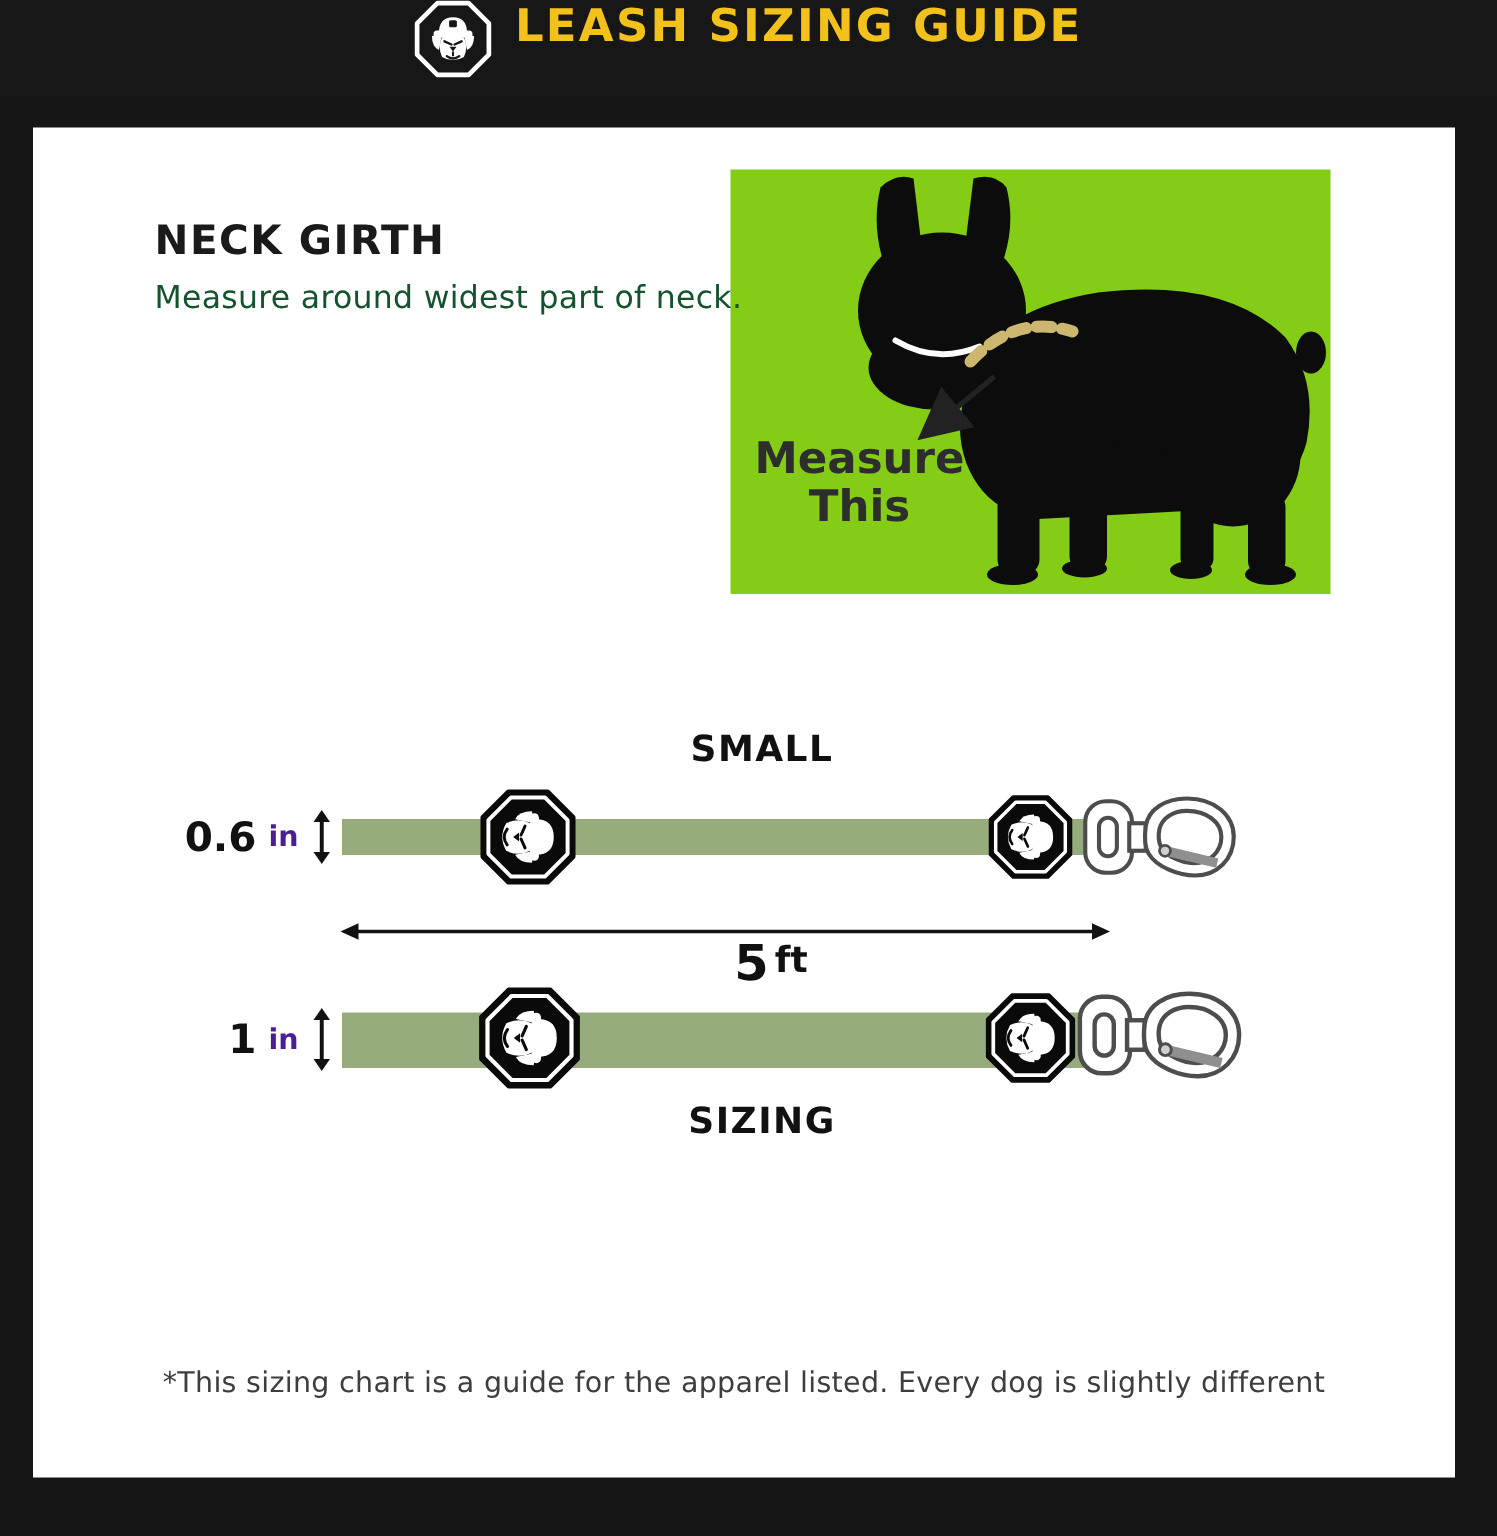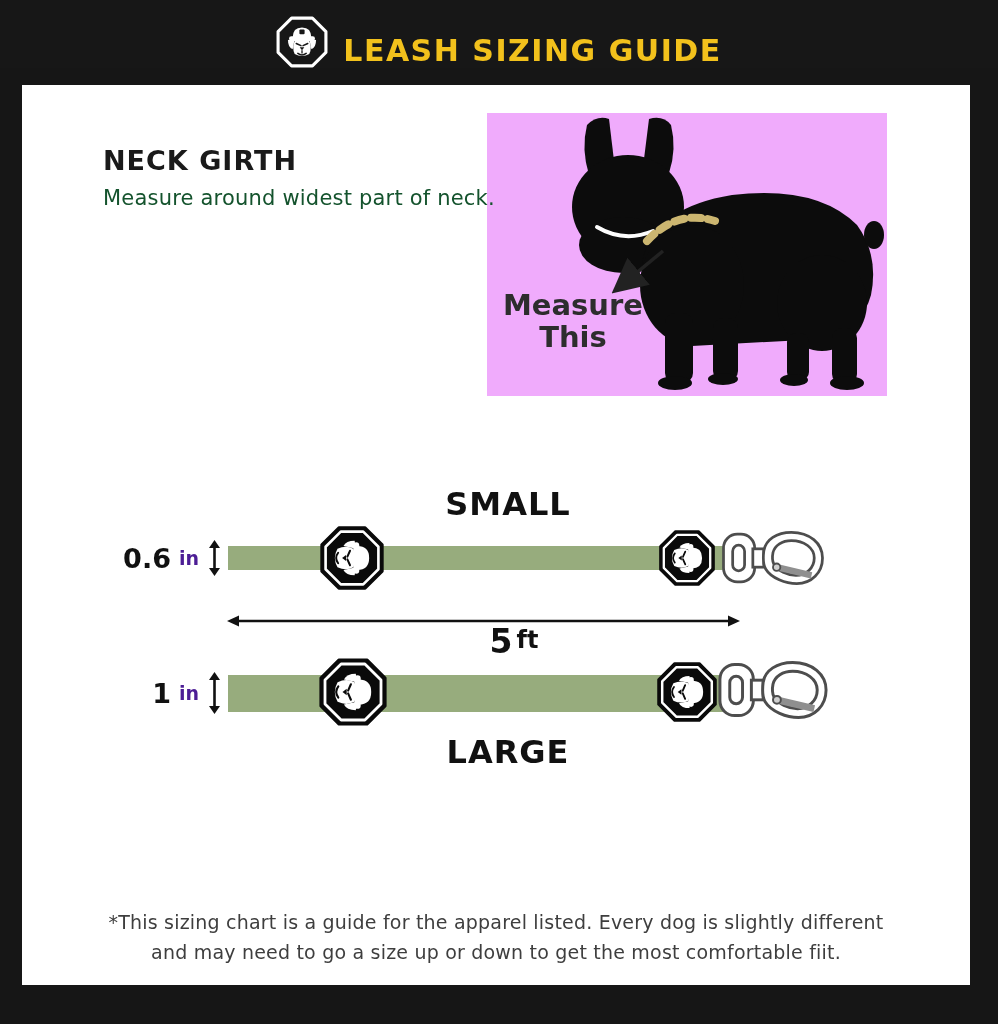--- a/index.html
+++ b/index.html
@@ -6,21 +6,21 @@
   body{
     width:998px;height:1024px;position:relative;overflow:hidden;
     background:#161616;
     font-family:"DejaVu Sans","Liberation Sans",sans-serif;
   }
   .page{position:absolute;inset:0;}
 
   
   .header{
     position:absolute;top:0;left:0;right:0;height:68px;
-    display:flex;align-items:flex-end;justify-content:center;gap:15px;
+    display:flex;align-items:flex-start;justify-content:center;gap:15px;
     background:#171717;
   }
   .header .logo{width:52px;height:52px;display:block;}
   .header .title{
     color:#F2C11C;font-size:30px;font-weight:800;letter-spacing:1.5px;
   }
 
   
   .panel{
     position:absolute;left:22px;top:85px;width:948px;height:900px;
@@ -32,32 +32,32 @@
     font-size:27px;font-weight:800;color:#1a1a1a;letter-spacing:1px;z-index:3;
   }
   .subtitle{
     position:absolute;left:81px;top:101px;
     font-size:21px;color:#14532d;z-index:3;letter-spacing:0.2px;
   }
 
   
   .dog-figure{
     position:absolute;left:465px;top:28px;width:400px;height:283px;
-    background:#f0abfc;z-index:1;
+    background:#84cc16;z-index:1;
   }
   .dog-figure svg{position:absolute;inset:0;}
   .measure-annotation{
     position:absolute;left:0;top:176px;width:172px;text-align:center;
     font-size:29px;line-height:32px;font-weight:700;color:#2d2d2d;z-index:2;
   }
 
   
   .size-title{
     position:absolute;transform:translateX(-50%);
-    font-size:32px;font-weight:800;color:#111;letter-spacing:1px;z-index:3;
+    font-size:24px;font-weight:800;color:#111;letter-spacing:1px;z-index:3;
   }
   .size-title.small{left:486px;top:400px;}
   .size-title.large{left:486px;top:648px;}
 
   .strap{position:absolute;background:#97AC7D;z-index:1;}
   .strap.small{left:206px;top:461px;width:512px;height:24px;}
   .strap.large{left:206px;top:590px;width:512px;height:37px;}
 
   .badge{position:absolute;z-index:2;}
   .badge svg{width:100%;height:100%;display:block;}
@@ -297,21 +297,20 @@
         <rect x="4" y="10" width="34" height="52" rx="15" fill="#ffffff" stroke="#4d4d4d" stroke-width="3"></rect>
         <rect x="14" y="22" width="13" height="28" rx="6.5" fill="#ffffff" stroke="#4d4d4d" stroke-width="3"></rect>
         <rect x="36" y="26" width="12" height="20" fill="#ffffff" stroke="#4d4d4d" stroke-width="3"></rect>
         <path d="M48,28 C50,16 62,8 78,8 C98,8 112,20 112,36 C112,52 100,64 84,64 C72,64 56,58 50,48 C47,43 47,36 48,28 Z" fill="#ffffff" stroke="#4d4d4d" stroke-width="3"></path>
         <path d="M58,30 C60,22 68,17 78,17 C92,17 103,25 103,36 C103,47 94,55 83,55 C74,55 63,50 59,43 C57,39 57,35 58,30 Z" fill="#ffffff" stroke="#4d4d4d" stroke-width="3"></path>
         <line x1="62" y1="46" x2="100" y2="55" stroke="#8f8f8f" stroke-width="7"></line>
         <circle cx="62" cy="46" r="4" fill="#cfcfcf" stroke="#4d4d4d" stroke-width="2"></circle>
       </svg>
     </div>
 
-    <div class="size-title large">LARGE</div>
+    <div class="size-title large">SIZING</div>
 
     <div class="footnote">
       <div>*This sizing chart is a guide for the apparel listed. Every dog is slightly different</div>
-      <div>and may need to go a size up or down to get the most comfortable fiit.</div>
     </div>
 
   </div>
 </div>
 
 </body></html>

